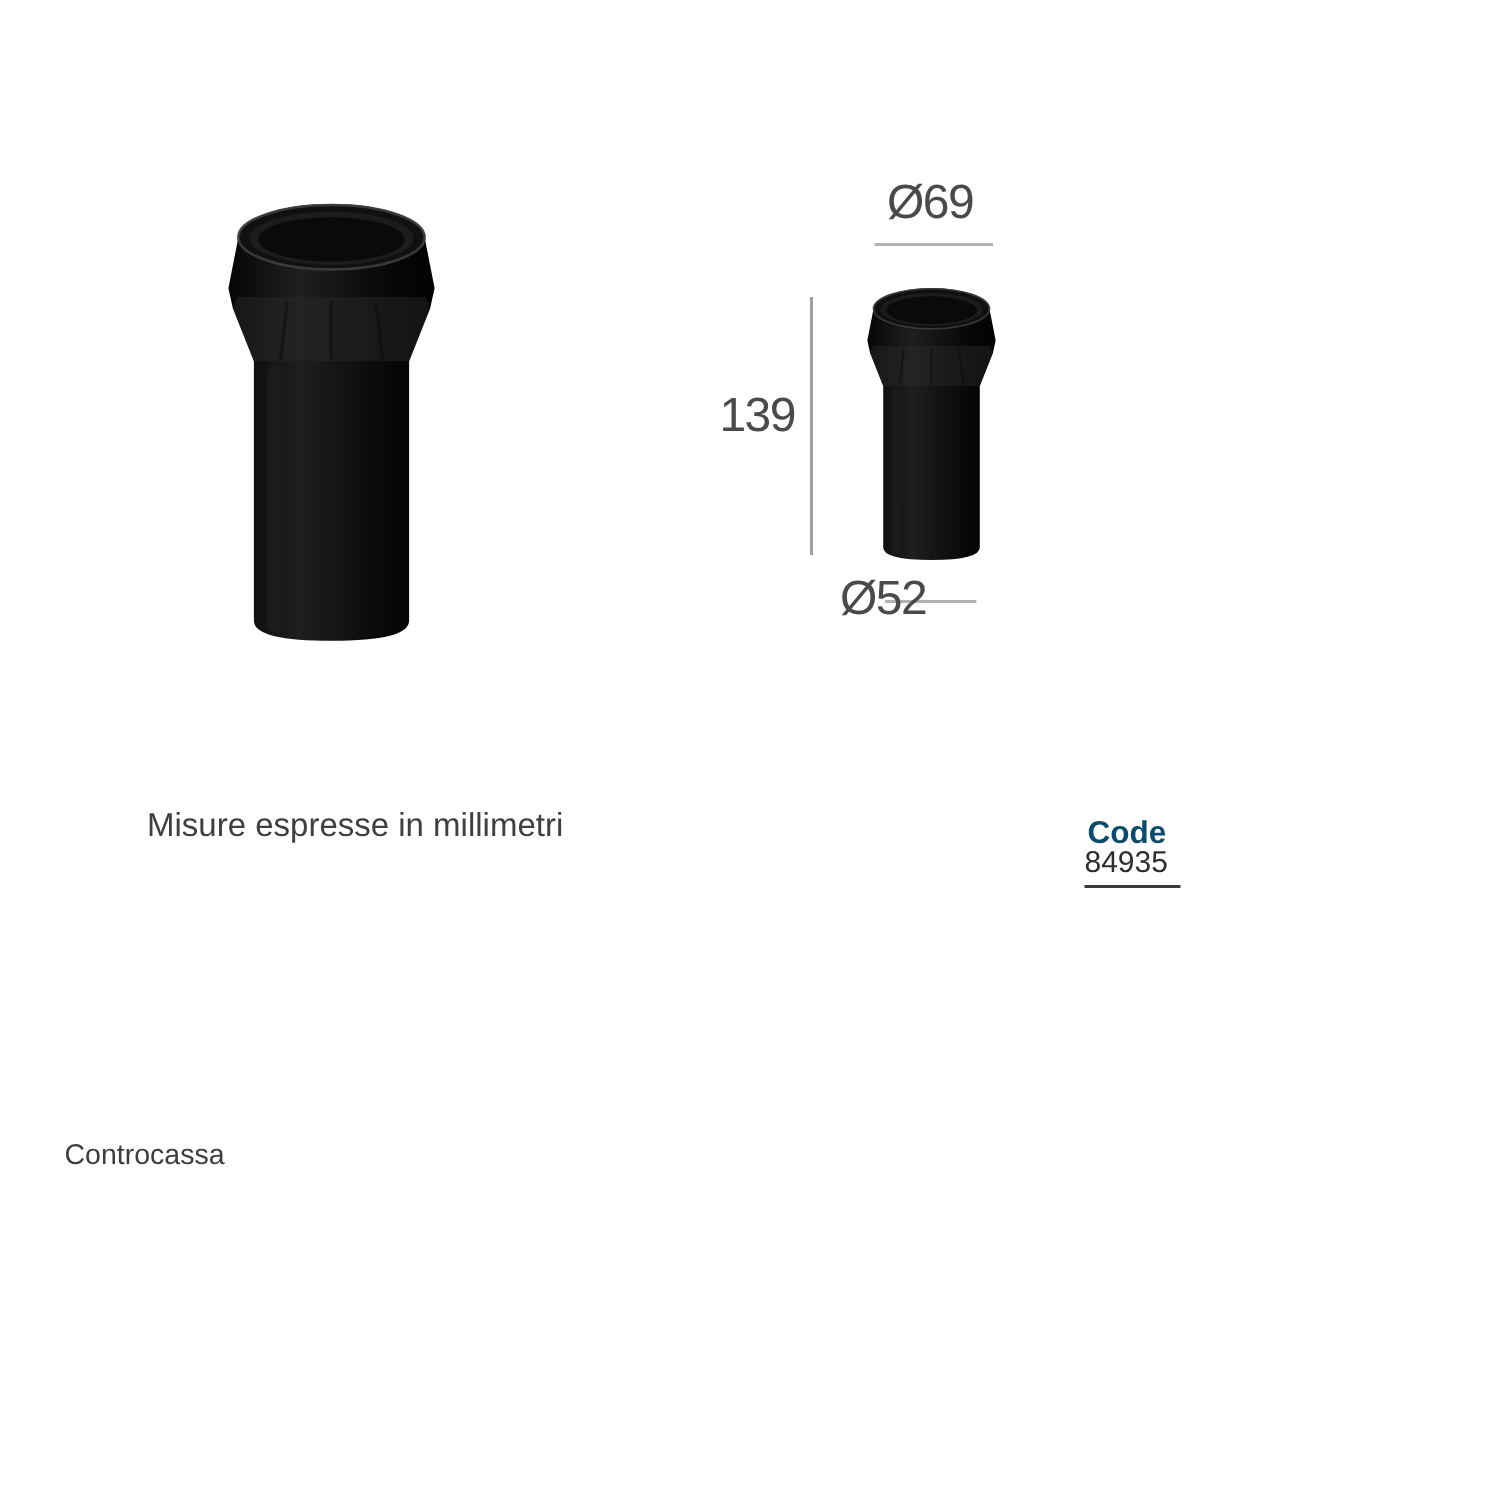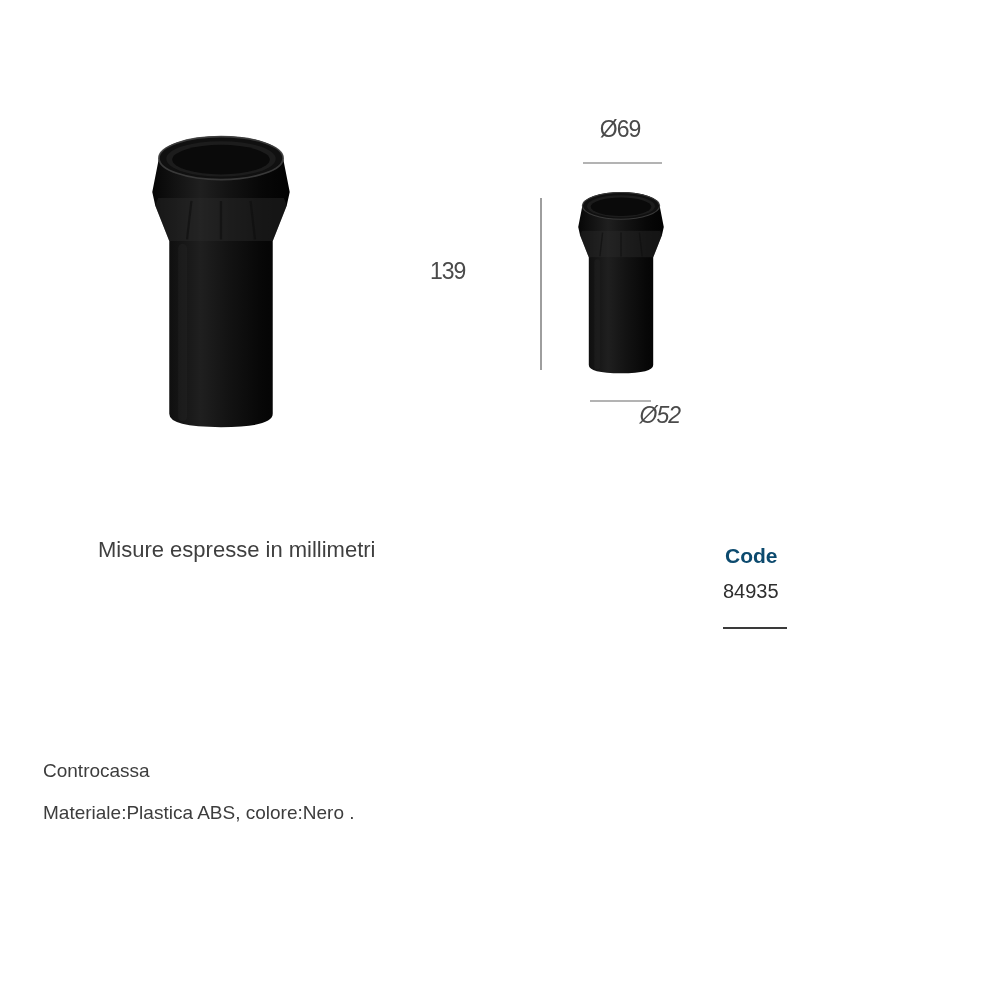--- a/index.html
+++ b/index.html
@@ -28,55 +28,55 @@
 
   
   .dim-line { position: absolute; background: #b3b3b3; }
   .line-top    { left: 583px; top: 162px; width: 79px;  height: 2px; }
   .line-vert   { left: 540px; top: 198px; width: 2px;   height: 172px; background:#9e9e9e; }
   .line-bottom { left: 590px; top: 400px; width: 61px;  height: 2px; }
 
   
   .dim-label {
     position: absolute;
-    font-size: 23px;
+    font-size: 32px;
     font-weight: 400;
     letter-spacing: -1px;
     color: #4a4a4a;
     white-space: nowrap;
   }
   .dim-top    { left: 560px; top: 116px; width: 120px; text-align: center; }
-  .dim-height { left: 430px; top: 258px; width: 100px; }
-  .dim-bottom { left: 560px; top: 402px; width: 120px; text-align: right; font-style: italic; }
+  .dim-height { left: 430px; top: 258px; width: 100px; text-align: right; }
+  .dim-bottom { left: 560px; top: 380px; width: 120px; text-align: left; }
 
   
   .measure-note {
     position: absolute;
     left: 98px; top: 537px;
     font-size: 22px;
     color: #3f3f3f;
     white-space: nowrap;
   }
 
   
   .code-label {
     position: absolute;
     left: 725px; top: 544px;
     font-size: 21px;
     font-weight: 700;
     color: #0c4a6e;
   }
   .code-value {
     position: absolute;
-    left: 723px; top: 580px;
+    left: 723px; top: 564px;
     display: inline-block;
     width: 64px;
     font-size: 20px;
     color: #2e2e2e;
-    padding-bottom: 24px;
+    padding-bottom: 3px;
     border-bottom: 2px solid #3a3a3a;
     text-decoration: none;
   }
 
   
   .description {
     position: absolute;
     left: 43px; top: 750px;
     width: 950px;
     font-size: 19px;
@@ -131,16 +131,15 @@
   <div class="dim-label dim-height">139</div>
   <div class="dim-label dim-bottom">Ø52</div>
 
   <div class="measure-note">Misure espresse in millimetri</div>
 
   <div class="code-label">Code</div>
   <a class="code-value" href="#">84935</a>
 
   <div class="description">
     <div class="line">Controcassa</div>
-    <div class="line">Materiale:Plastica ABS, colore:Nero .</div>
   </div>
 
 </div>
 
 </body></html>

